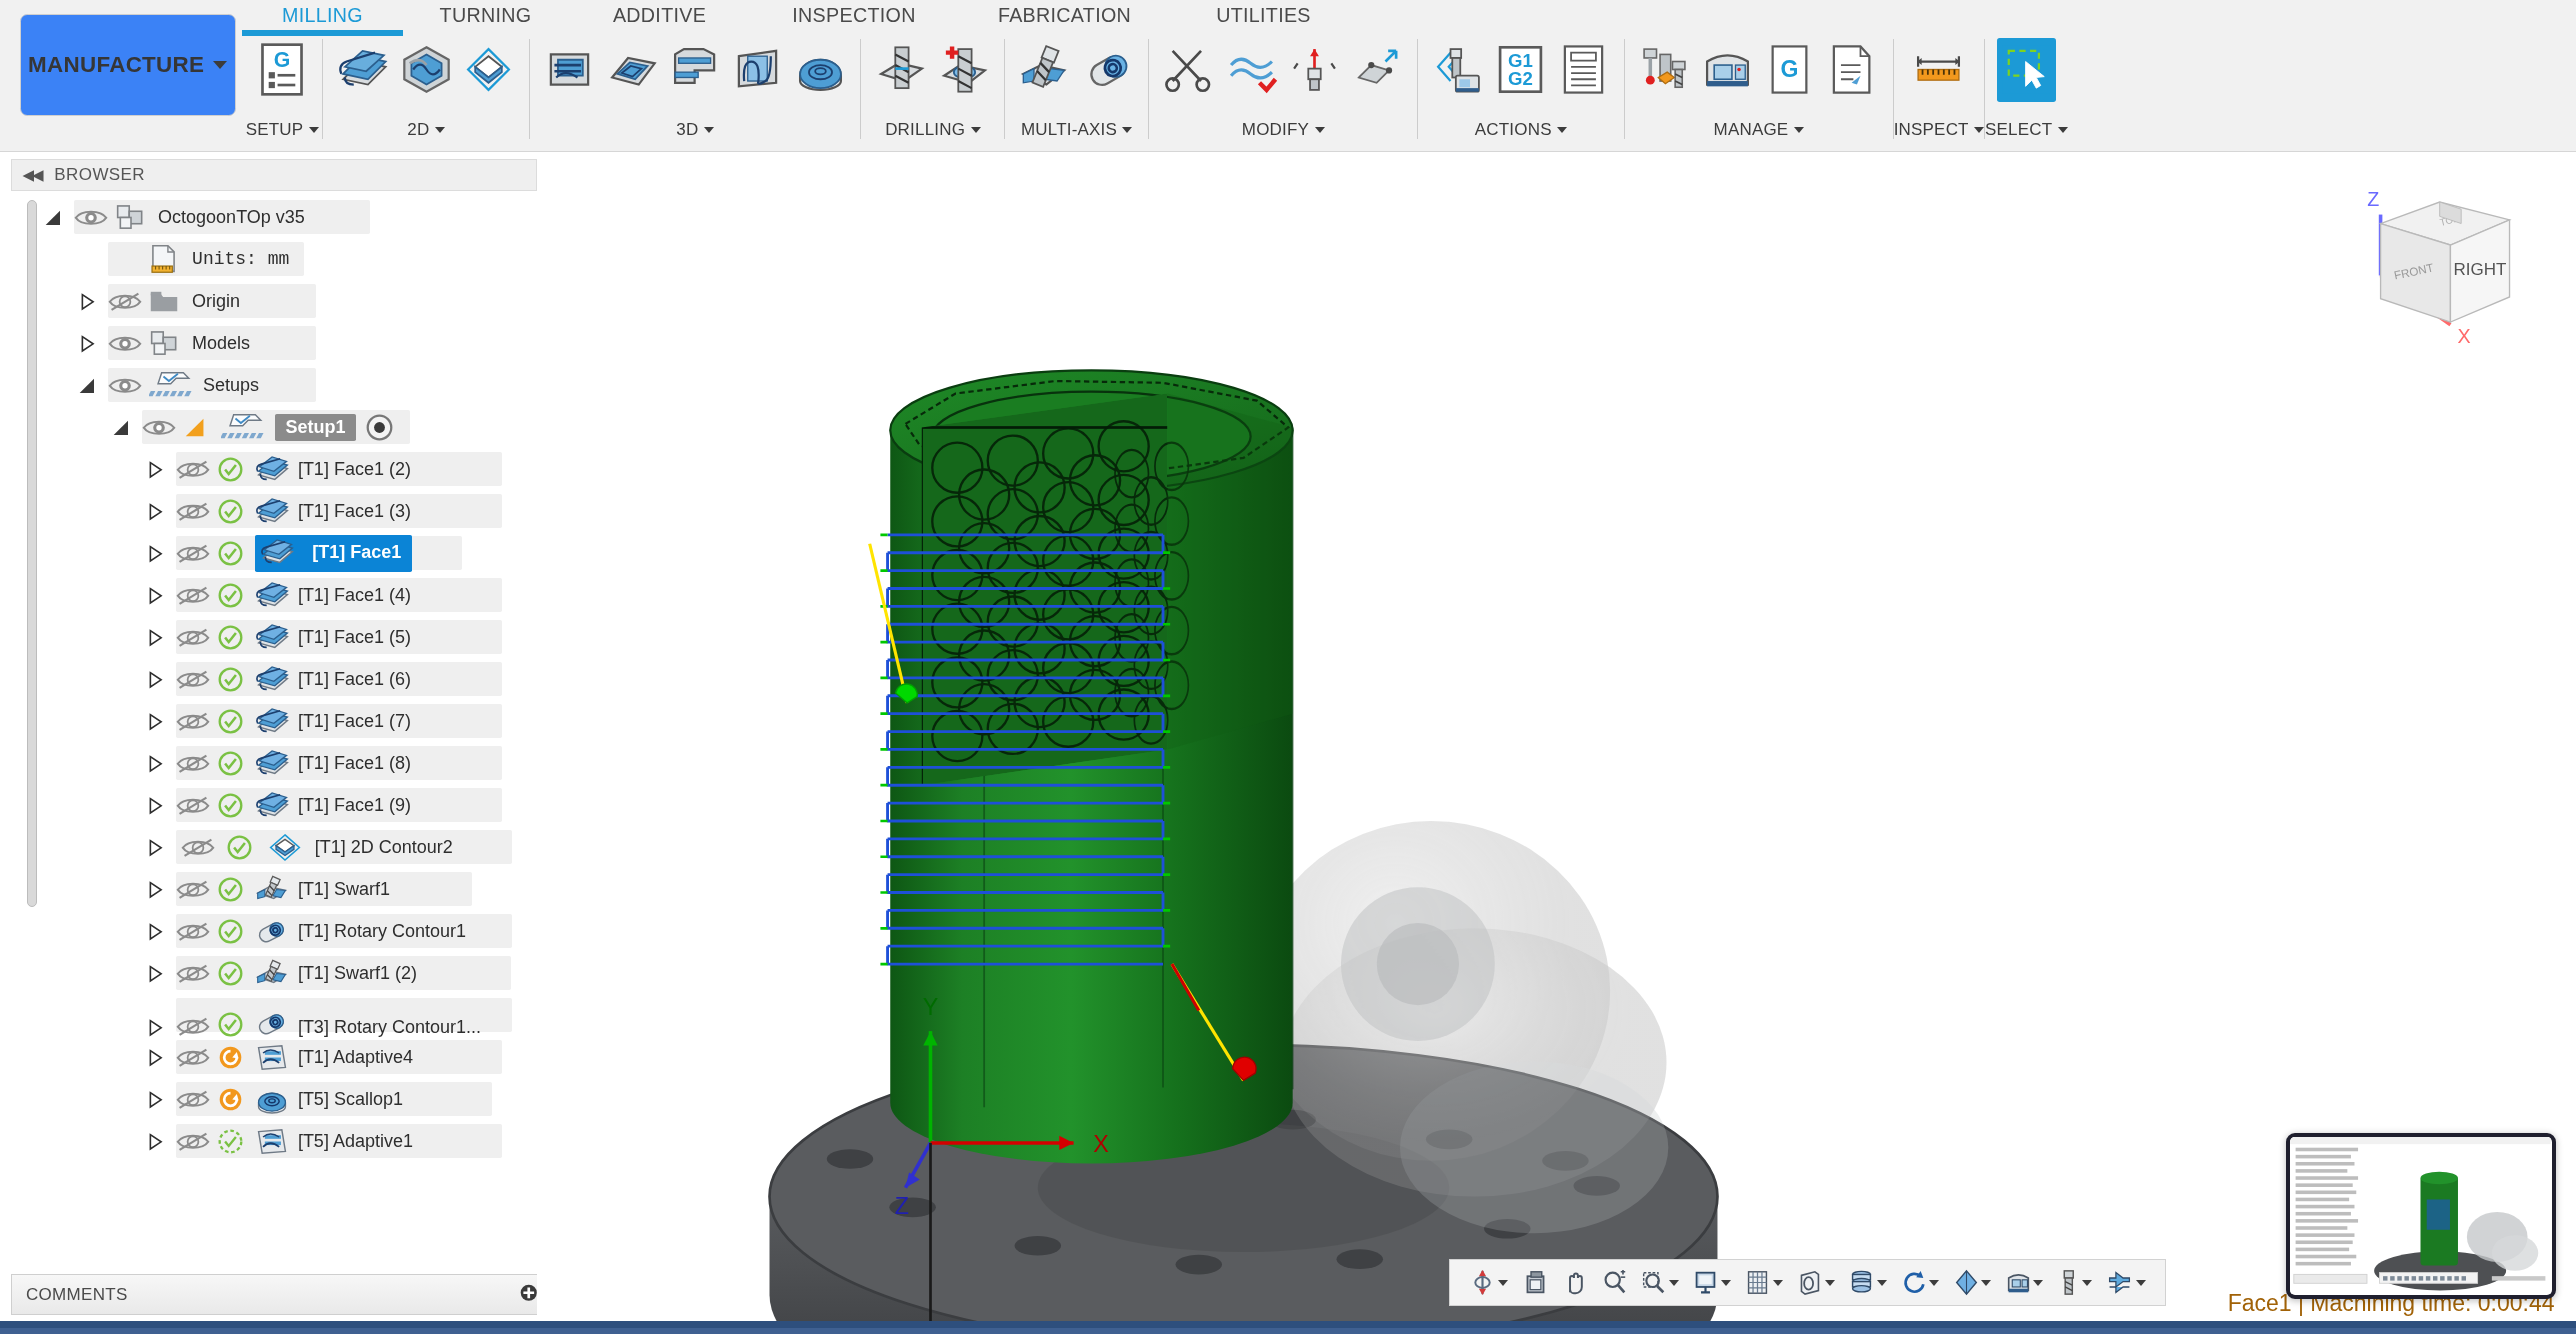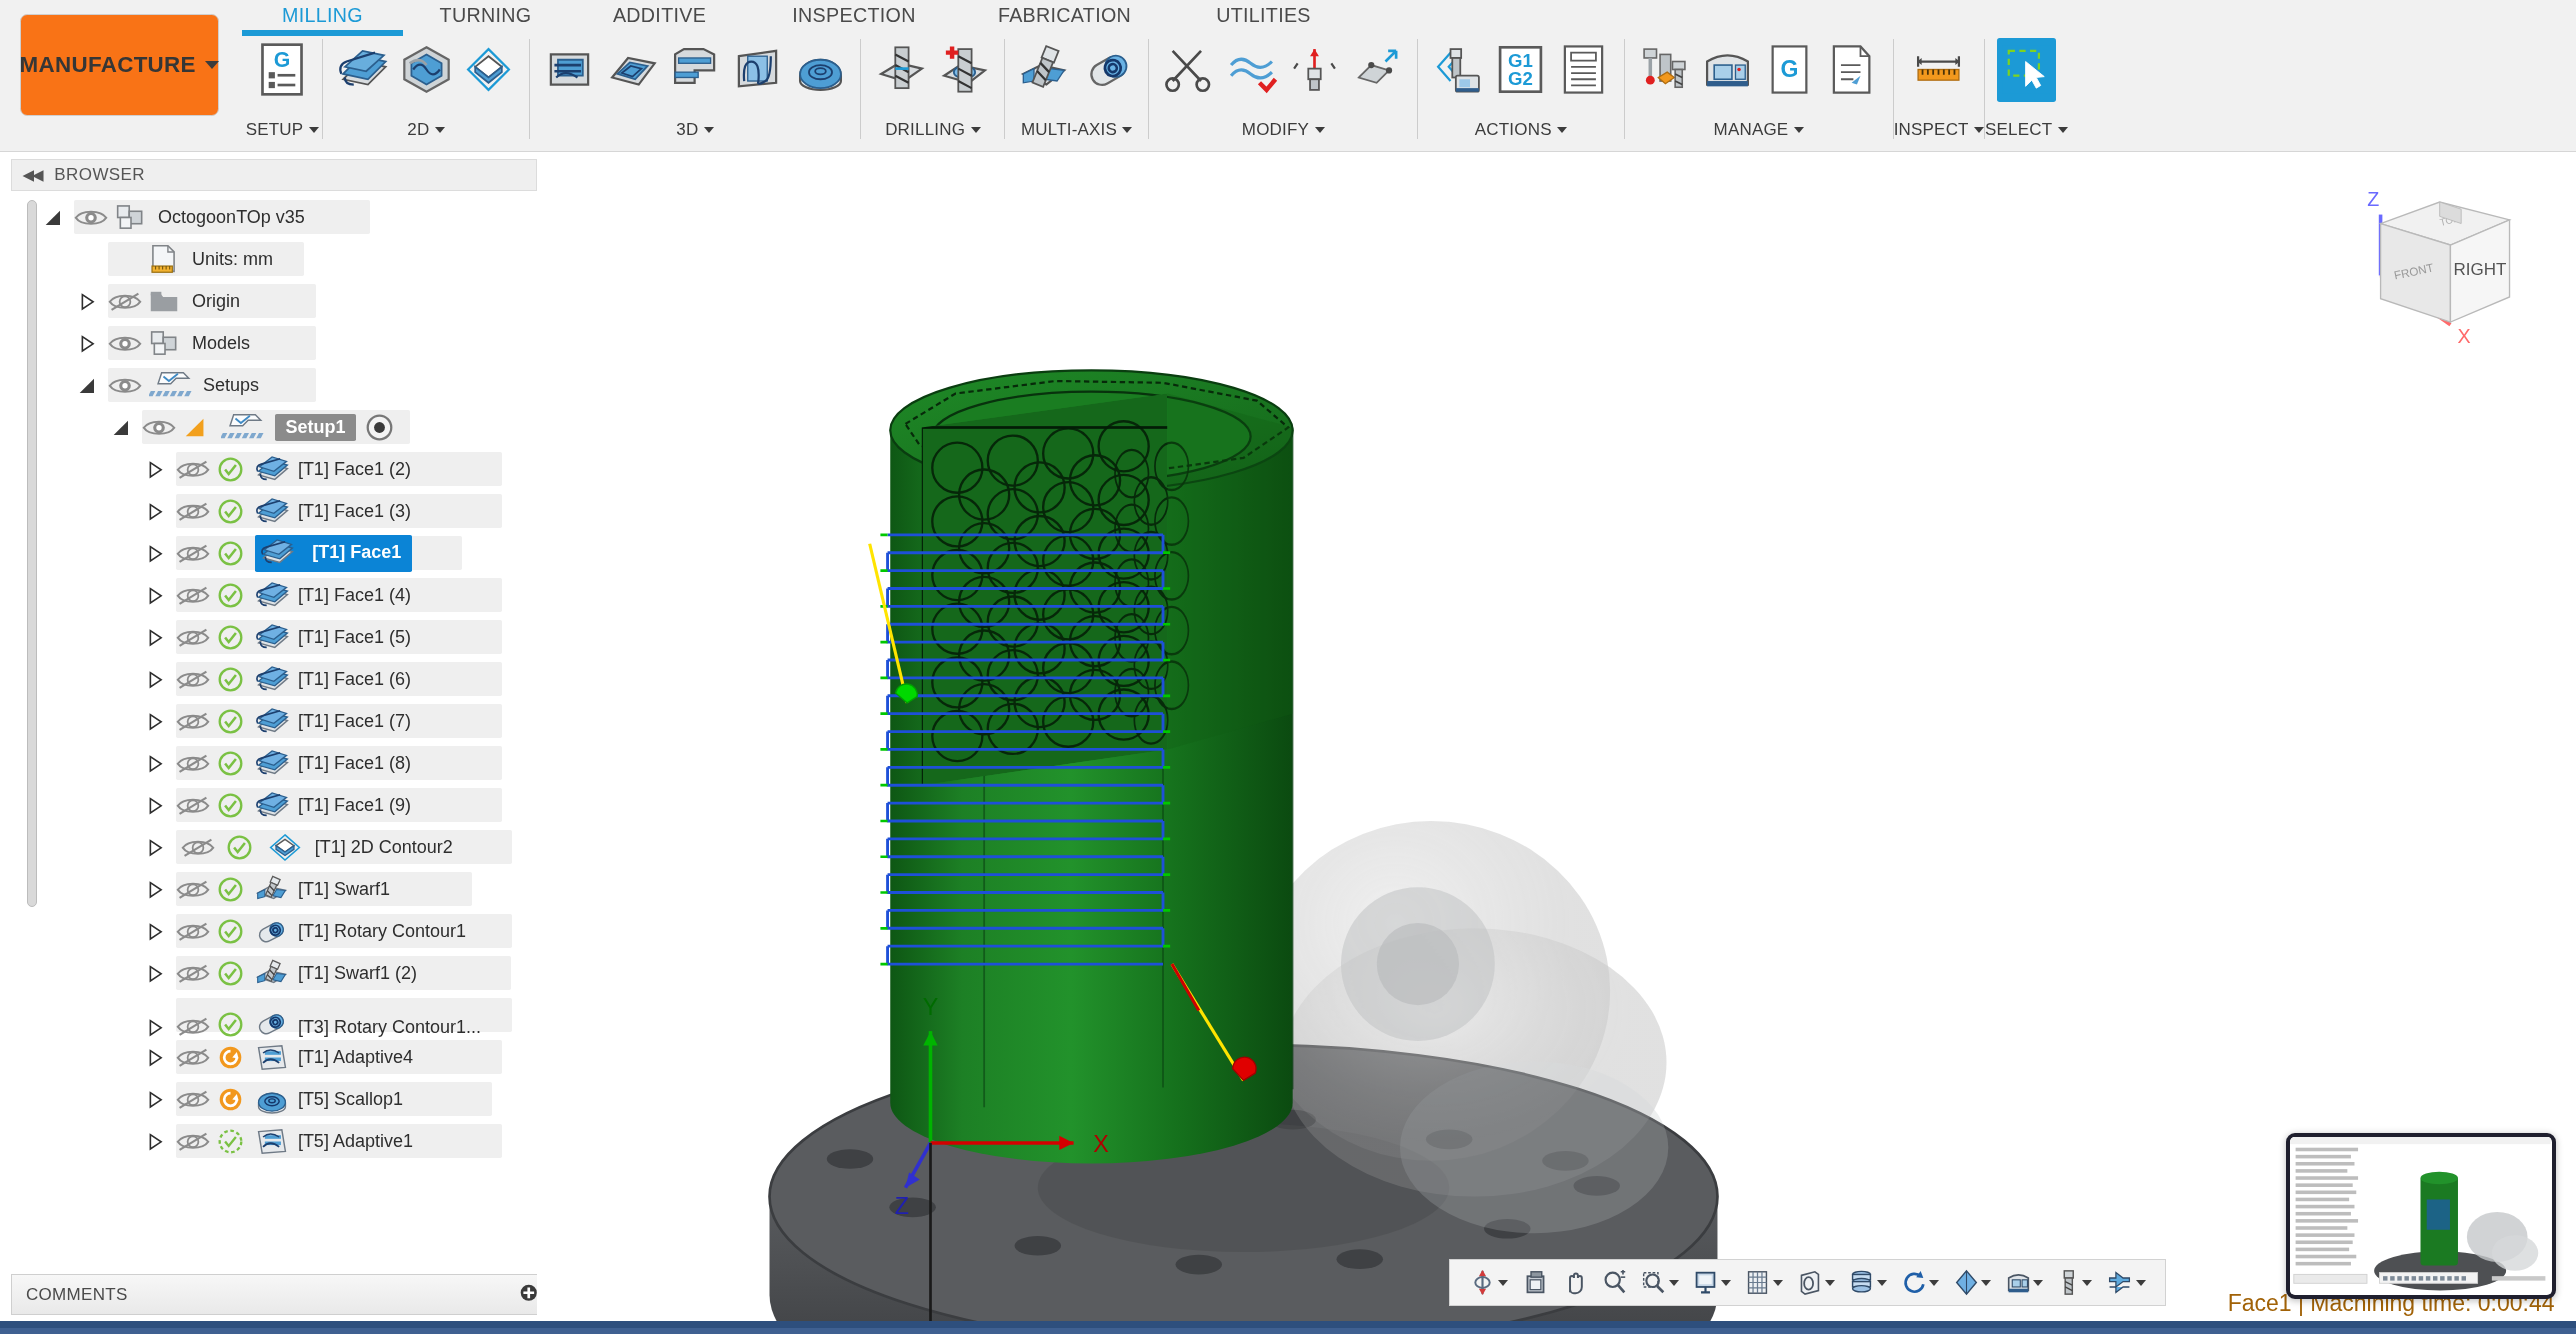--- a/index.html
+++ b/index.html
@@ -18,23 +18,23 @@
 
   
   .ribbon {
     position: absolute; left: 0; top: 0;
     width: 2576px; height: 152px;
     background: #f1f1f1;
     border-bottom: 0.9px solid #d6d6d6;
   }
   .workspace-btn {
     position: absolute; left: 19.7px; top: 14.3px;
-    width: 199px; height: 102px;
+    width: 216px; height: 102px;
     border: 0.9px solid #cfcfcf; border-radius: 7.2px;
-    background: #f97316;
+    background: #3b82f6;
     display: flex; align-items: center; justify-content: center;
     gap: 9px;
     cursor: pointer;
   }
   .workspace-btn .wtext {
     font-size: 22.4px; font-weight: bold; color: #363636; letter-spacing: 0.3px;
   }
   .caret {
     width: 0; height: 0;
     border-left: 7.2px solid transparent;
@@ -615,21 +615,21 @@
               <span style="width:41px;display:inline-block;line-height:0"><svg width="32" height="29" viewBox="0 0 36 32">
                   <rect x="3" y="3" width="13" height="13" fill="#e8ebee" stroke="#808488" stroke-width="1.8"></rect>
                   <rect x="16" y="9" width="14" height="14" fill="#cfd4d8" stroke="#808488" stroke-width="1.8"></rect>
                   <rect x="6" y="16" width="12" height="12" fill="#f2f4f6" stroke="#808488" stroke-width="1.8"></rect>
                 </svg></span>
               <span class="row-label">OctogoonTOp v35</span>
             </div>
           </div>
           <div class="row">
             <div class="rowbg" style="left: 97px; width: 196px;"></div>
-            <div style="display: flex; align-items: center; position: relative; z-index: 2; padding-left: 66px; gap: 1.8px;">
+            <div style="display: flex; align-items: center; position: relative; z-index: 2; padding-left: 66px; gap: 1.8px; font-family: Liberation Mono, monospace;">
               <span style="display:inline-block;width:30px"></span>
               <span style="display:inline-block;width:39px"></span>
               <span style="width:41px;display:inline-block;line-height:0"><svg width="29" height="30" viewBox="0 0 32 34">
                   <polygon points="4,2 21,2 28,9 28,31 4,31" fill="#f4f6f8" stroke="#808488" stroke-width="1.8"></polygon>
                   <polyline points="21,2 21,9 28,9" fill="none" stroke="#808488" stroke-width="1.6"></polyline>
                   <rect x="3" y="25" width="23" height="7" fill="#f2b231" stroke="#9c7112" stroke-width="1.4"></rect>
                   <path d="M7 25 v4 M11 25 v4 M15 25 v4 M19 25 v4 M23 25 v4" stroke="#7b5a0d" stroke-width="1.3"></path>
                 </svg></span>
               <span class="row-label">Units: mm</span>
             </div>

